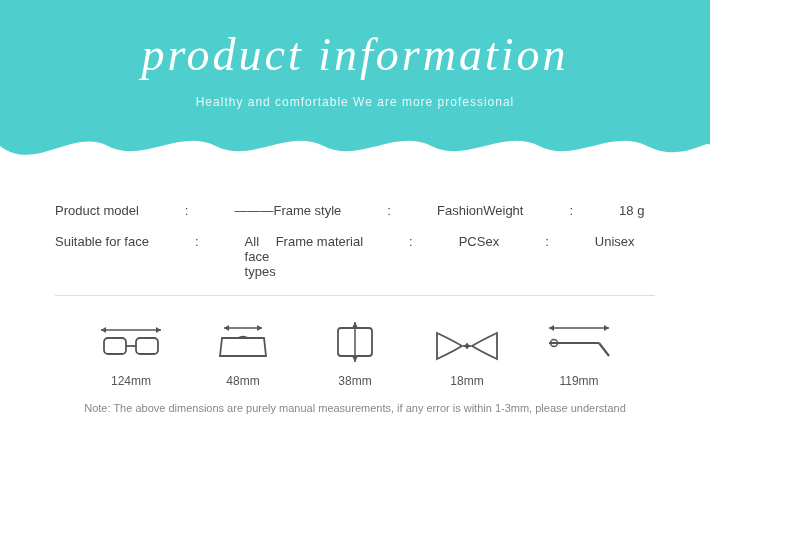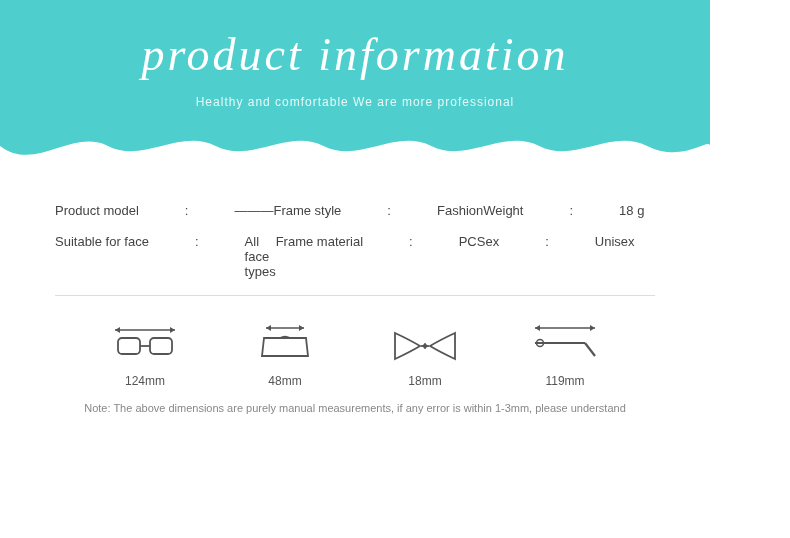--- a/index.html
+++ b/index.html
@@ -234,20 +234,33 @@
             <polygon points="54,10 49,7 49,13" fill="#555"></polygon>
 
             <path d="M14,20 L12,38 L58,38 L56,20 Z" fill="none" stroke="#555" stroke-width="1.8"></path>
 
             <path d="M30,20 Q35,17 40,20" fill="none" stroke="#555" stroke-width="1.5"></path>
           </svg>
         </div>
         <span class="dimension-label">48mm</span>
       </div>
 
+      <div class="dimension-item">
+        <div class="dimension-icon">
+          <svg class="dim-svg" viewBox="0 0 70 48" xmlns="http://www.w3.org/2000/svg">
+
+            <line x1="35" y1="4" x2="35" y2="44" stroke="#555" stroke-width="1.5"></line>
+            <polygon points="35,4 32,10 38,10" fill="#555"></polygon>
+            <polygon points="35,44 32,38 38,38" fill="#555"></polygon>
+
+            <rect x="18" y="10" width="34" height="28" rx="3" ry="3" fill="none" stroke="#555" stroke-width="1.8"></rect>
+          </svg>
+        </div>
+        <span class="dimension-label">38mm</span>
+      </div>
 
       <div class="dimension-item">
         <div class="dimension-icon">
           <svg class="dim-svg" viewBox="0 0 70 48" xmlns="http://www.w3.org/2000/svg">
 
             <path d="M5,15 C5,15 20,22 30,28 C20,34 5,41 5,41 L5,15 Z" fill="none" stroke="#555" stroke-width="1.8"></path>
             <path d="M65,15 C65,15 50,22 40,28 C50,34 65,41 65,41 L65,15 Z" fill="none" stroke="#555" stroke-width="1.8"></path>
 
             <line x1="31" y1="28" x2="39" y2="28" stroke="#555" stroke-width="1.5"></line>
             <polygon points="31,28 36,25 36,31" fill="#555"></polygon>

